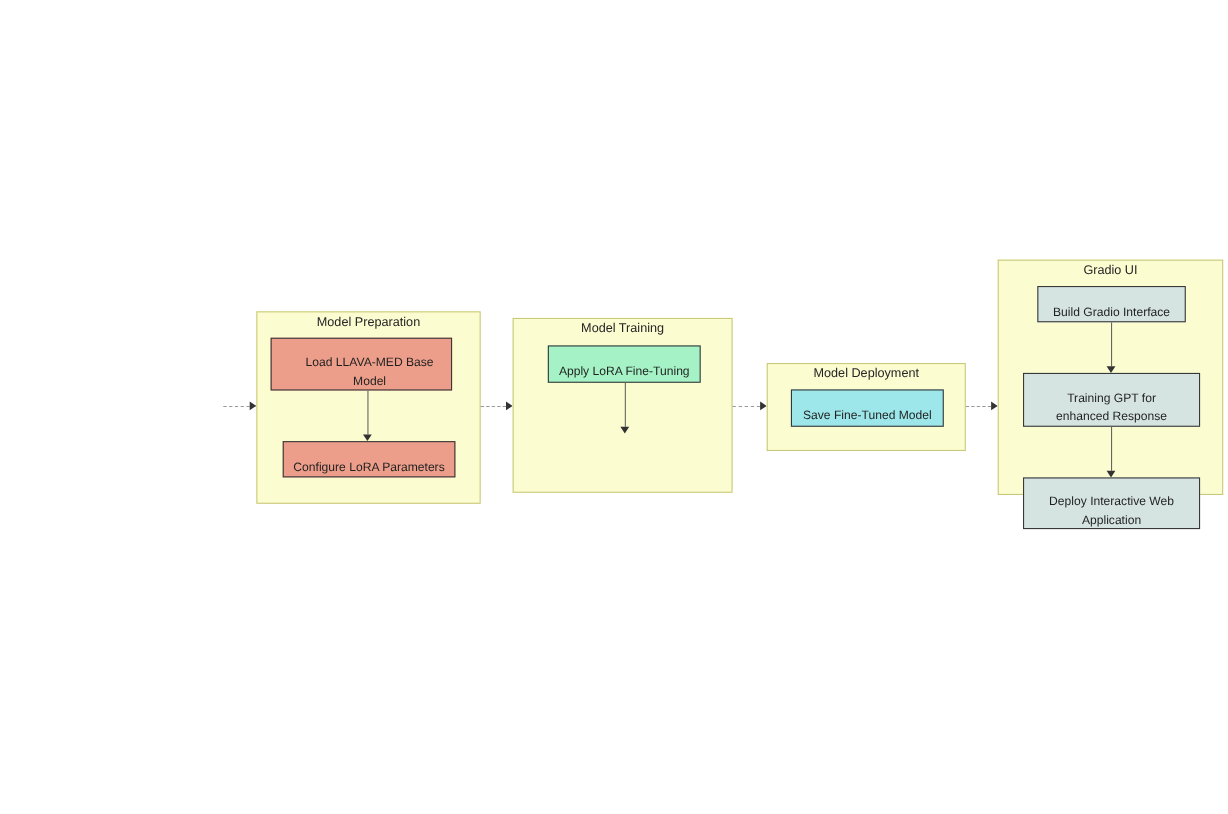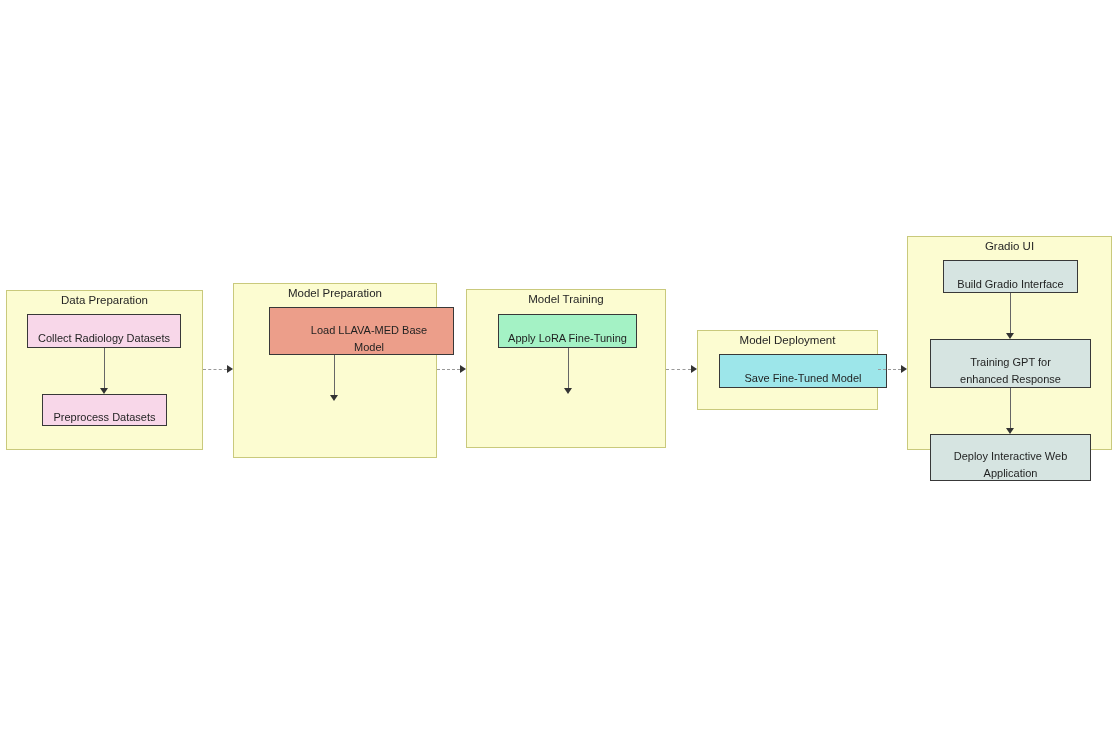--- a/index.html
+++ b/index.html
@@ -81,57 +81,49 @@
   
   .g1 { left: 6px;   top: 290px; width: 197px; height: 160px; }
   .g2 { left: 233px; top: 283px; width: 204px; height: 175px; }
   .g3 { left: 466px; top: 289px; width: 200px; height: 159px; }
   .g4 { left: 697px; top: 330px; width: 181px; height: 80px;  }
   .g5 { left: 907px; top: 236px; width: 205px; height: 214px; }
 
   
   .n-g1a { left: 20px; top: 23px;  width: 154px; height: 34px; }
   .n-g1b { left: 35px; top: 103px; width: 125px; height: 32px; }
-  .n-g2a { left: 35px; top: 23px;  width: 185px; height: 48px; padding-left: 15px; }
+  .n-g2a { left: 12px; top: 23px;  width: 165px; height: 48px; padding-left: 15px; }
   .n-g2b { left: 23px; top: 117px; width: 157px; height: 33px; }
   .n-g3a { left: 31px; top: 24px;  width: 139px; height: 34px; }
   .n-g3b { left: 22px; top: 104px; width: 157px; height: 33px; }
-  .n-g4a { left: 21px; top: 23px;  width: 168px; height: 34px; }
+  .n-g4a { left: 21px; top: 23px;  width: 139px; height: 34px; }
   .n-g5a { left: 35px; top: 23px;  width: 135px; height: 33px; }
   .n-g5b { left: 22px; top: 102px; width: 161px; height: 49px; }
   .n-g5c { left: 22px; top: 197px; width: 161px; height: 47px; justify-content: center; }
 </style>
 </head>
 <body>
 
 <div class="canvas">
 
-  <div class="group g1">
-    <div class="group-title">Data Preparation</div>
-    <div class="node fill-pink n-g1a">
-      <span class="node-label">Collect Radiology Datasets</span>
-    </div>
-    <div class="varrow" style="left:97px; top:57px; height:40px;"></div>
-    <div class="vhead" style="left:93px; top:97px;"></div>
-    <div class="node fill-pink n-g1b">
-      <span class="node-label">Preprocess Datasets</span>
-    </div>
-  </div>
 
   <div class="hconn" style="left:203px; top:369px; width:24px;"></div>
   <div class="hhead" style="left:227px; top:365px;"></div>
 
   <div class="group g2">
     <div class="group-title">Model Preparation</div>
     <div class="node fill-salmon n-g2a">
       <span class="node-label">Load LLAVA-MED Base
 Model</span>
     </div>
     <div class="varrow" style="left:100px; top:71px; height:40px;"></div>
     <div class="vhead" style="left:96px; top:111px;"></div>
+    <div class="node fill-salmon n-g2b">
+      <span class="node-label">Configure LoRA Parameters</span>
+    </div>
   </div>
 
   <div class="hconn" style="left:437px; top:369px; width:23px;"></div>
   <div class="hhead" style="left:460px; top:365px;"></div>
 
   <div class="group g3">
     <div class="group-title">Model Training</div>
     <div class="node fill-green n-g3a">
       <span class="node-label">Apply LoRA Fine-Tuning</span>
     </div>

